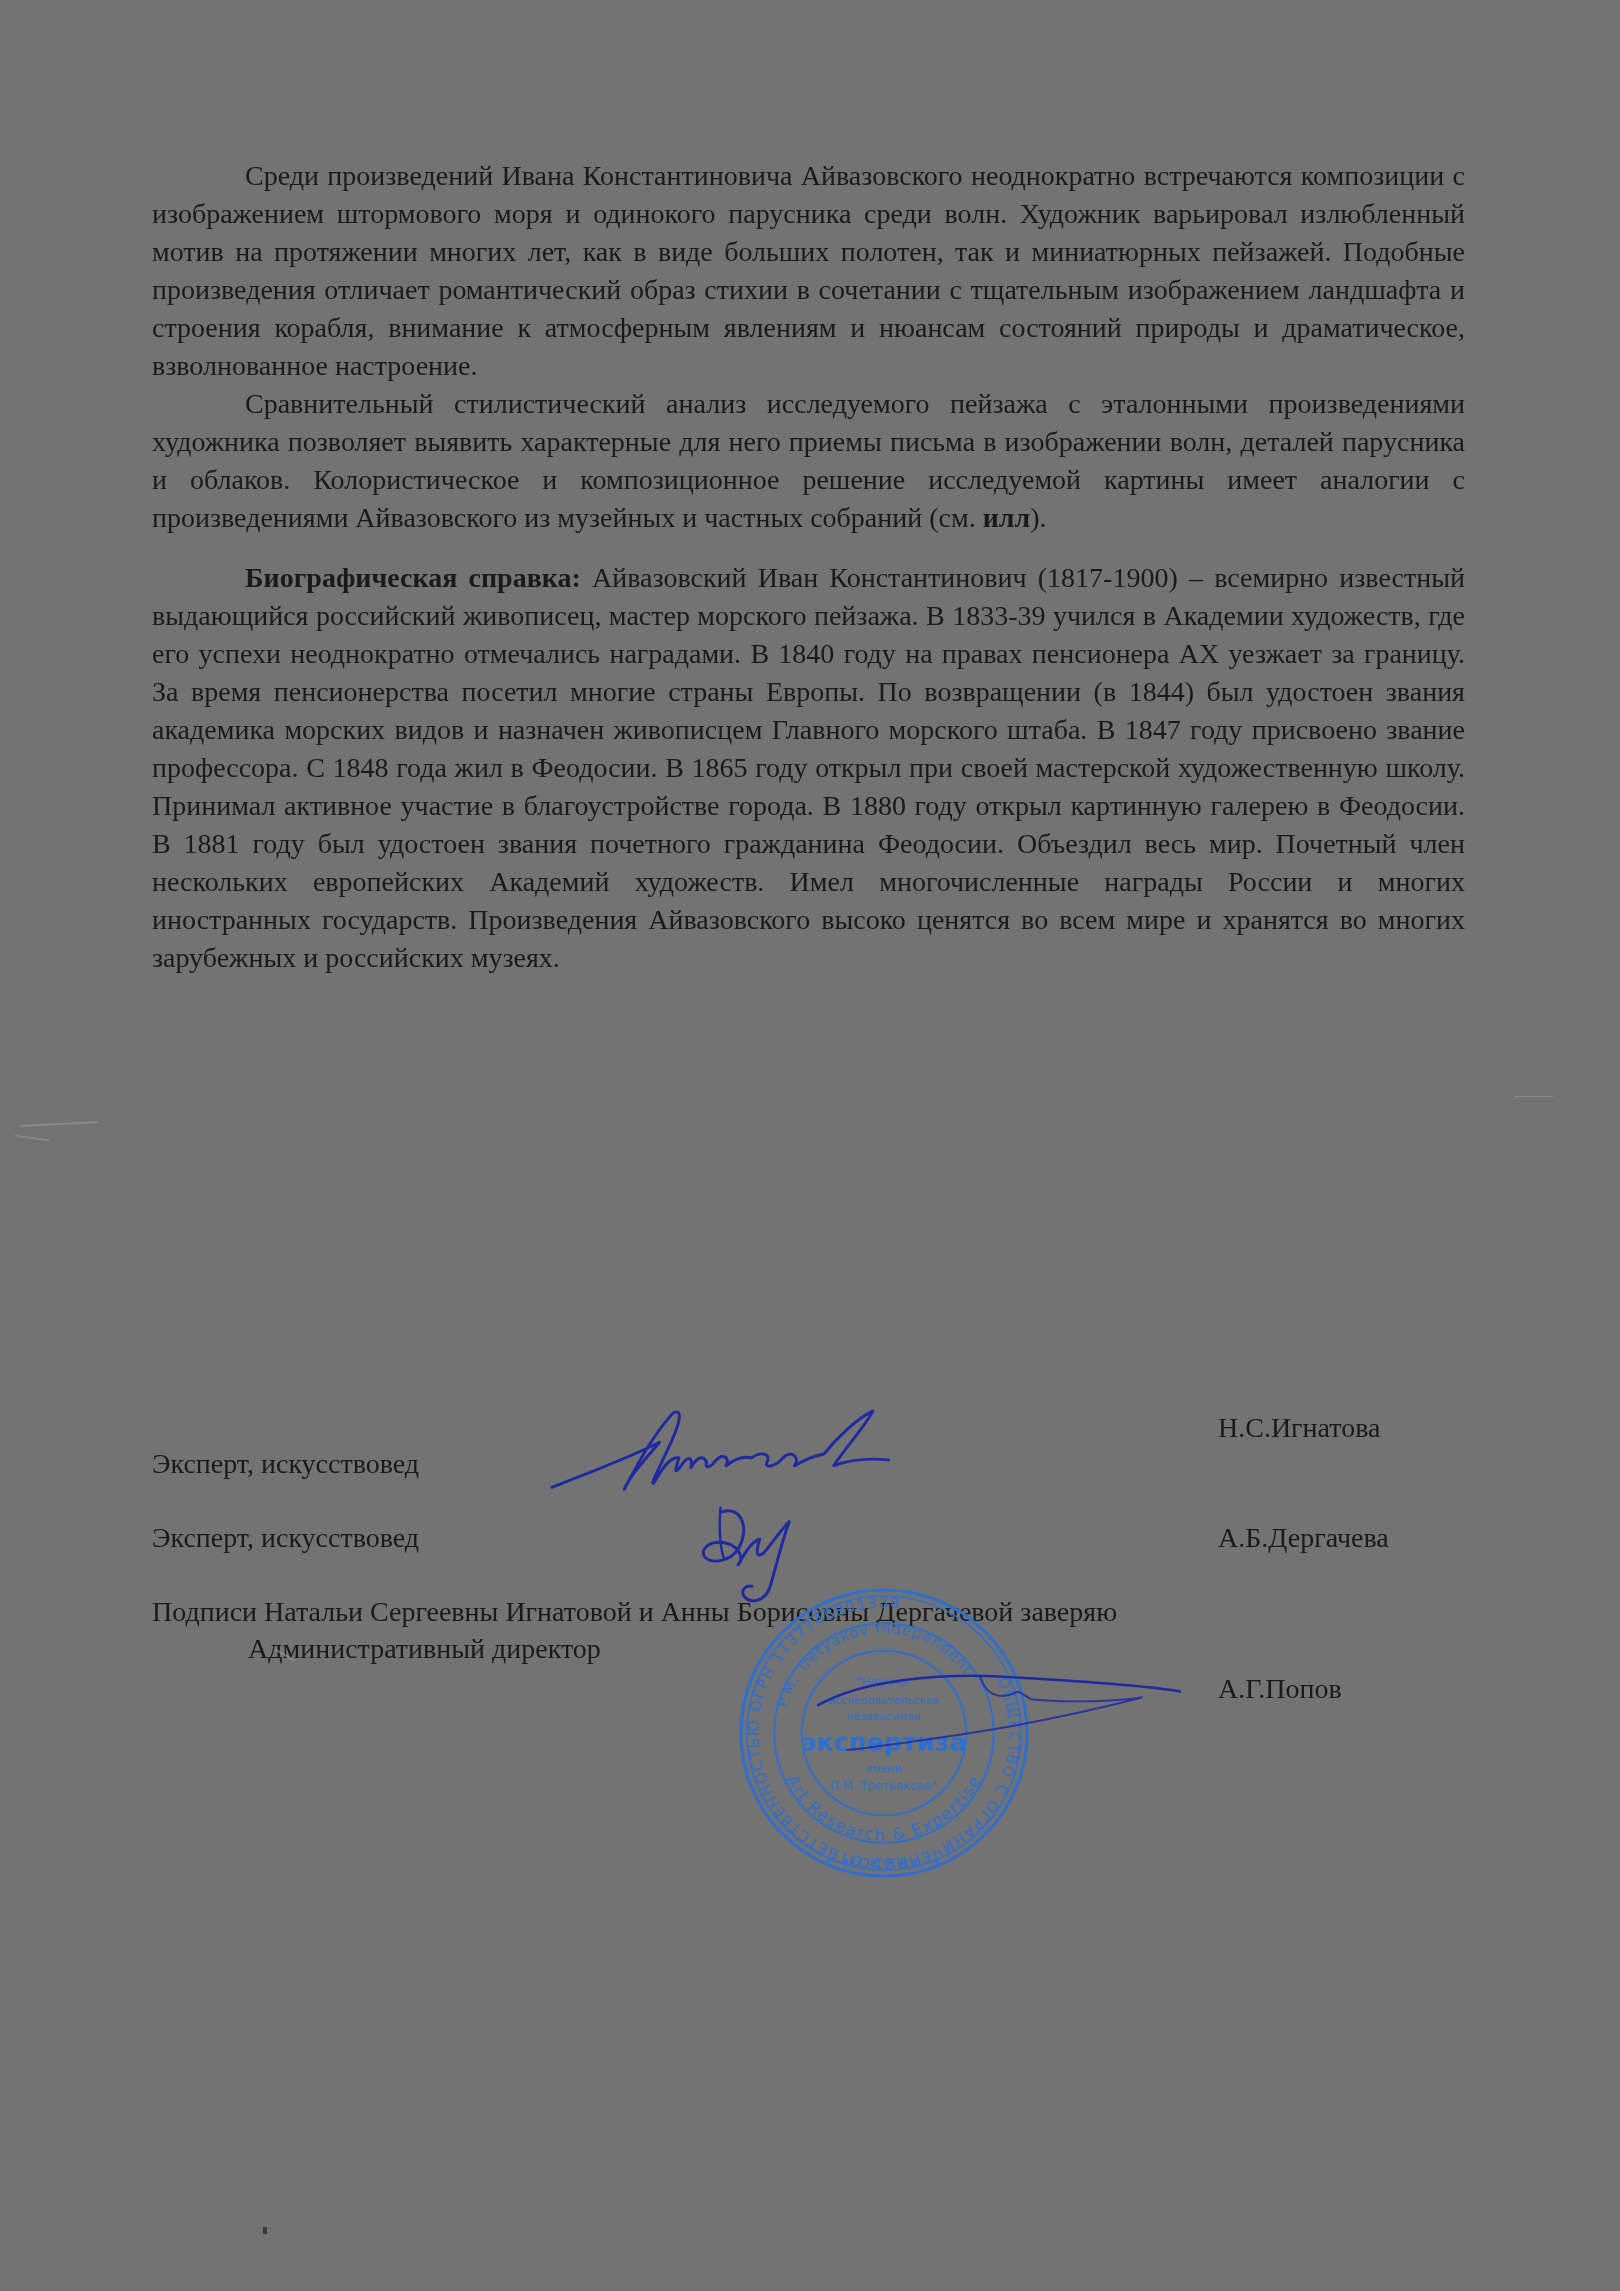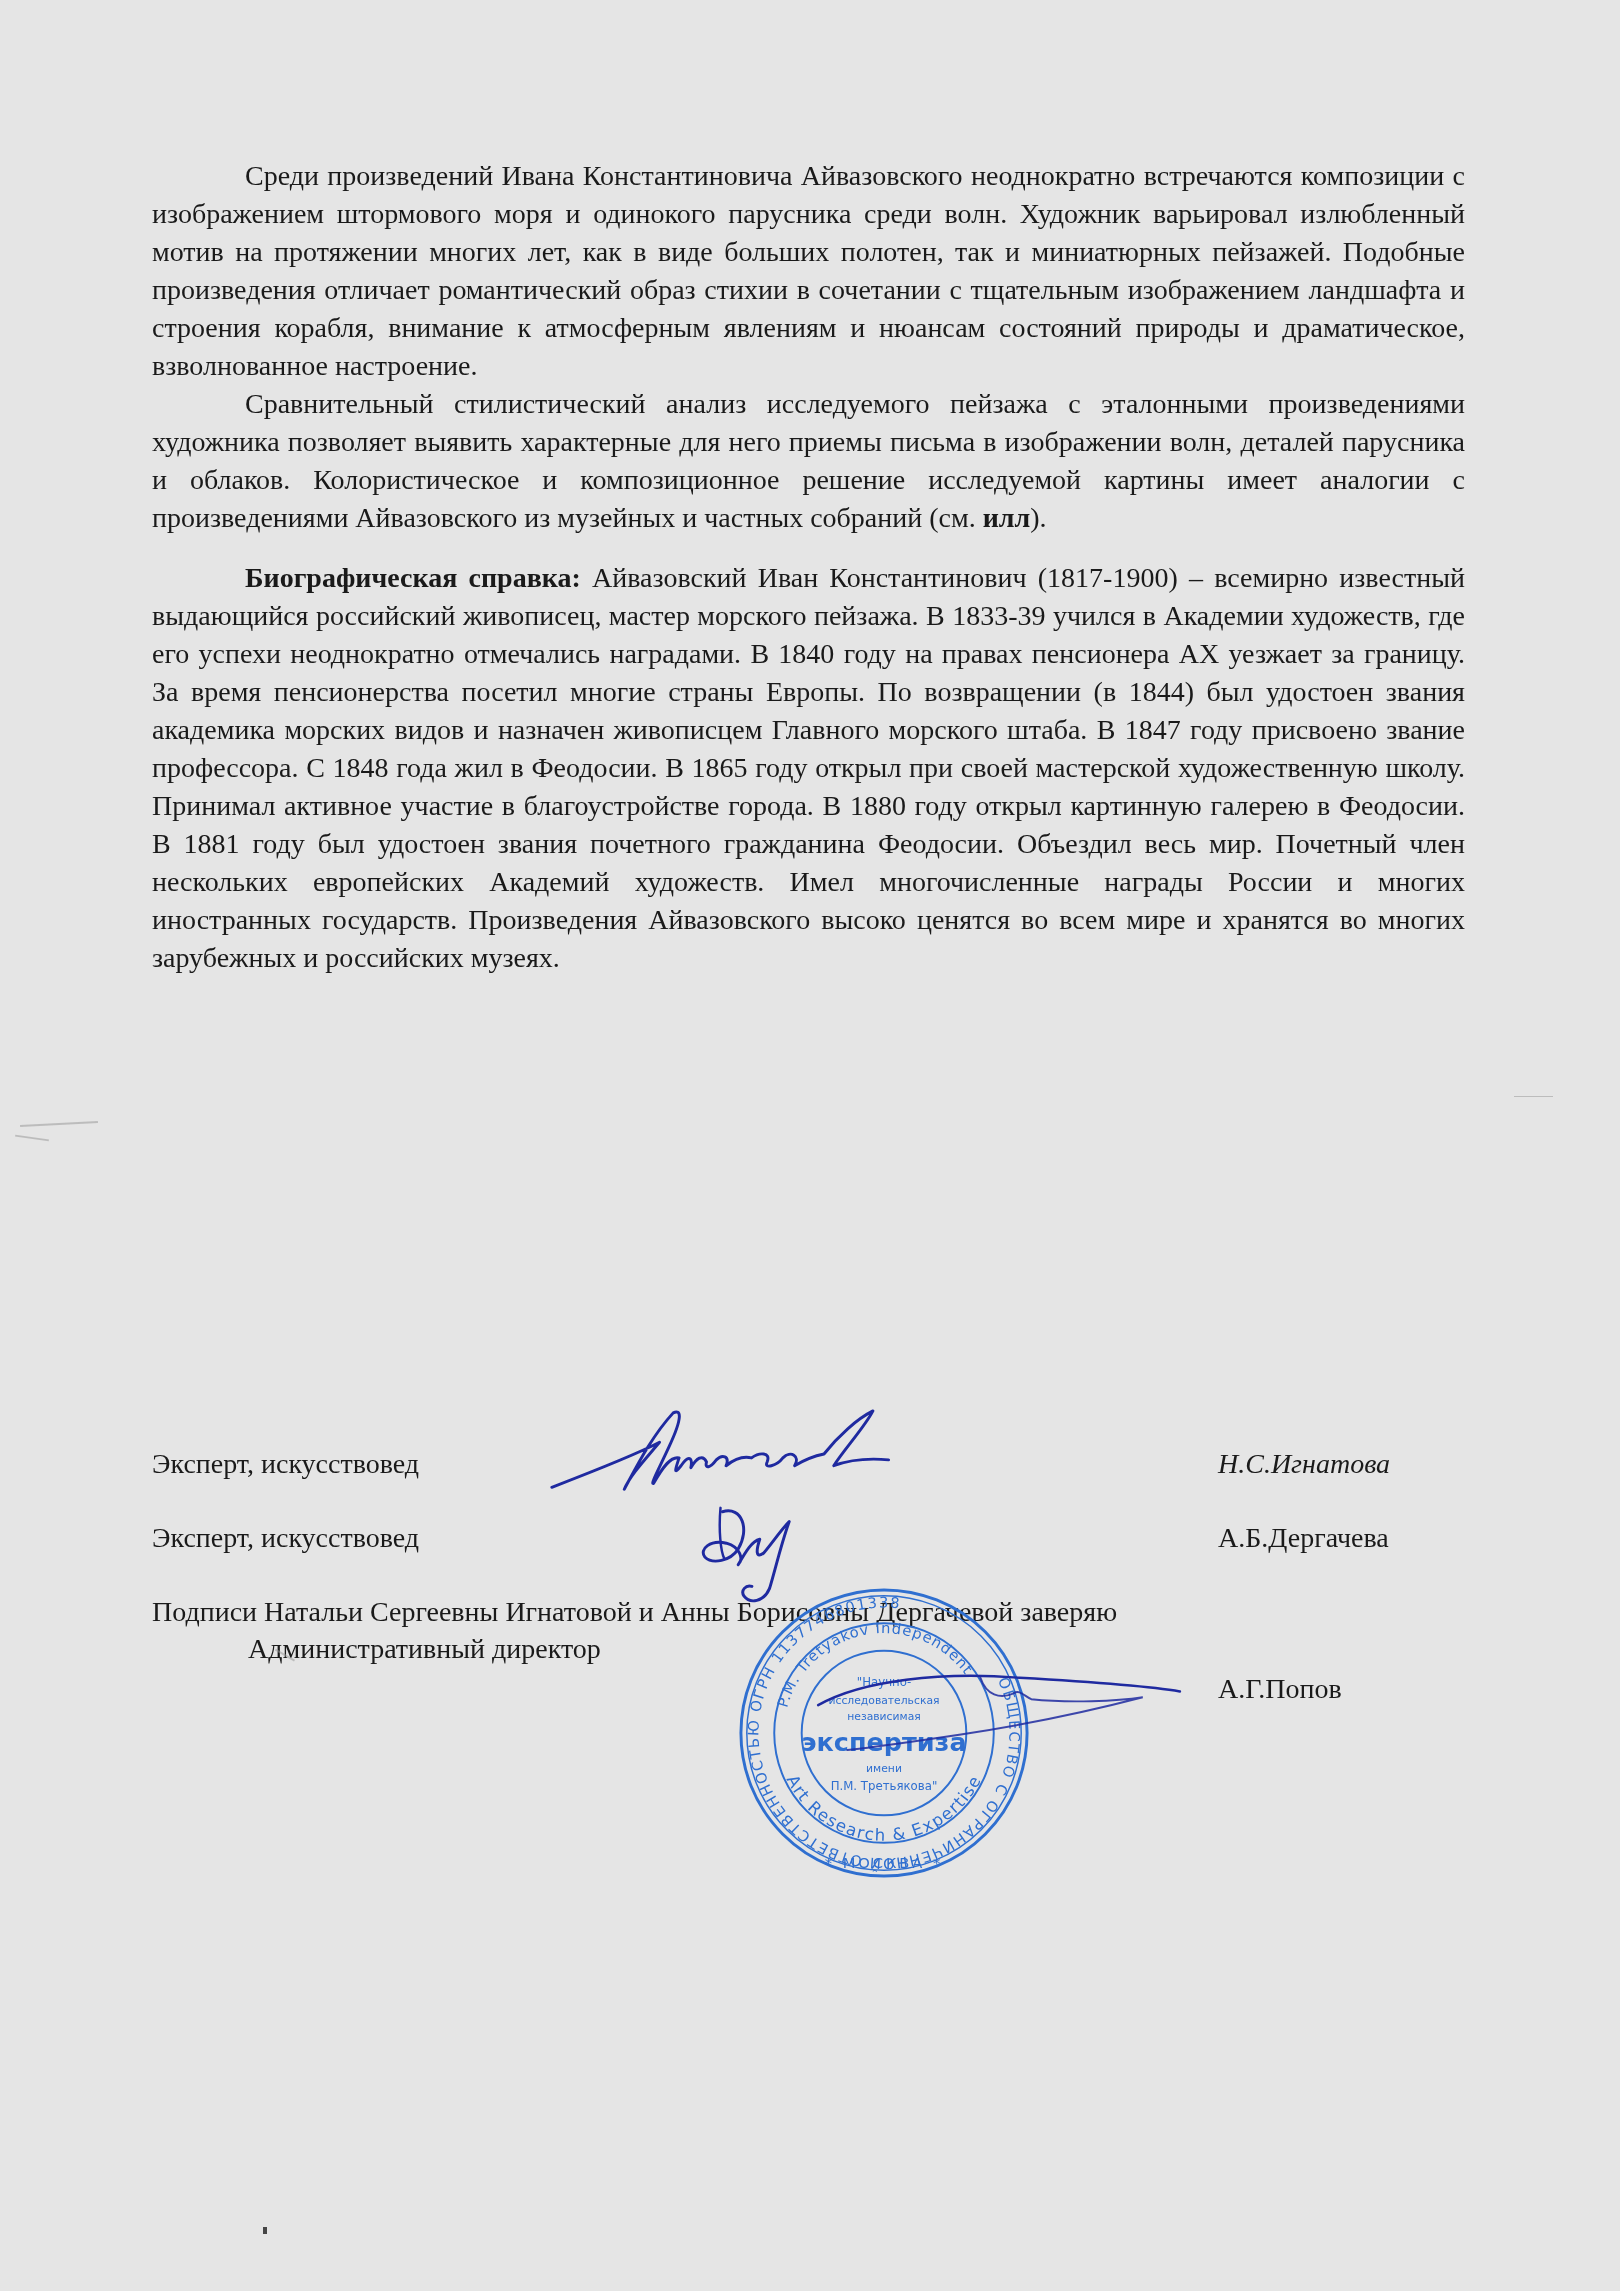--- a/index.html
+++ b/index.html
@@ -1,18 +1,18 @@
 <!DOCTYPE html>
 <html><head>
 <meta charset="utf-8">
 <style>
   html, body { margin: 0; padding: 0; background: #ffffff; }
   body { width: 1620px; height: 2292px; position: relative; overflow: hidden;
          font-family: "Liberation Serif", "DejaVu Serif", serif; color: #1a1a1a; }
-  .page { position: absolute; left: 0; top: 0; width: 1620px; height: 2292px; background: #e5e5e5; }
+  .page { position: absolute; left: 0; top: 0; width: 1620px; height: 2292px; background: #737373; }
   .body-text { position: absolute; left: 152px; top: 157px; width: 1313px;
                font-size: 28px; line-height: 38px; }
   .body-text p { margin: 0; text-align: justify; text-indent: 93px; }
   .body-text p.gap { margin-top: 21.6px; }
   .bold { font-weight: bold; }
   .sig-row { position: absolute; font-size: 28px; line-height: 33px; white-space: nowrap; }
   .mark { position: absolute; }
   .stamp { position: absolute; left: 737px; top: 1586px; width: 294px; height: 294px; }
   .scan-mark { position: absolute; background: #9a9a9a; opacity: 0.55; }
 </style>
@@ -21,21 +21,21 @@
 
 <div class="page">
 
   <div class="body-text">
     <p>Среди произведений Ивана Константиновича Айвазовского неоднократно встречаются композиции с изображением штормового моря и одинокого парусника среди волн. Художник варьировал излюбленный мотив на протяжении многих лет, как в виде больших полотен, так и миниатюрных пейзажей. Подобные произведения отличает романтический образ стихии в сочетании с тщательным изображением ландшафта и строения корабля, внимание к атмосферным явлениям и нюансам состояний природы и драматическое, взволнованное настроение.</p>
     <p><span>Сравнительный стилистический анализ исследуемого пейзажа с эталонными произведениями художника позволяет выявить характерные для него приемы письма в изображении волн, деталей парусника и облаков. Колористическое и композиционное решение исследуемой картины имеет аналогии с произведениями Айвазовского из музейных и частных собраний (см. </span><b>илл</b><span>).</span></p>
     <p class="gap"><b>Биографическая справка:</b><span> Айвазовский Иван Константинович (1817-1900) – всемирно известный выдающийся российский живописец, мастер морского пейзажа. В 1833-39 учился в Академии художеств, где его успехи неоднократно отмечались наградами. В 1840 году на правах пенсионера АХ уезжает за границу. За время пенсионерства посетил многие страны Европы. По возвращении (в 1844) был удостоен звания академика морских видов и назначен живописцем Главного морского штаба. В 1847 году присвоено звание профессора. С 1848 года жил в Феодосии. В 1865 году открыл при своей мастерской художественную школу. Принимал активное участие в благоустройстве города. В 1880 году открыл картинную галерею в Феодосии. В 1881 году был удостоен звания почетного гражданина Феодосии. Объездил весь мир. Почетный член нескольких европейских Академий художеств. Имел многочисленные награды России и многих иностранных государств. Произведения Айвазовского высоко ценятся во всем мире и хранятся во многих зарубежных и российских музеях.</span></p>
   </div>
 
   <div class="sig-row" style="left:152px; top:1447px;">Эксперт, искусствовед</div>
-  <div class="sig-row" style="left:1218px; top:1447px;font-style:italic;">Н.С.Игнатова</div>
+  <div class="sig-row" style="left:1218px; top:1411px;">Н.С.Игнатова</div>
 
   <div class="sig-row" style="left:152px; top:1521px;">Эксперт, искусствовед</div>
   <div class="sig-row" style="left:1218px; top:1521px;">А.Б.Дергачева</div>
 
   <div class="sig-row" style="left:152px; top:1595px;">Подписи Натальи Сергеевны Игнатовой и Анны Борисовны Дергачевой заверяю</div>
 
   <div class="sig-row" style="left:248px; top:1632px;">Административный директор</div>
   <div class="sig-row" style="left:1218px; top:1672px;">А.Г.Попов</div>
 
   <svg class="mark" style="left:544px; top:1407px;" width="372" height="93" viewBox="0 0 380 95">

